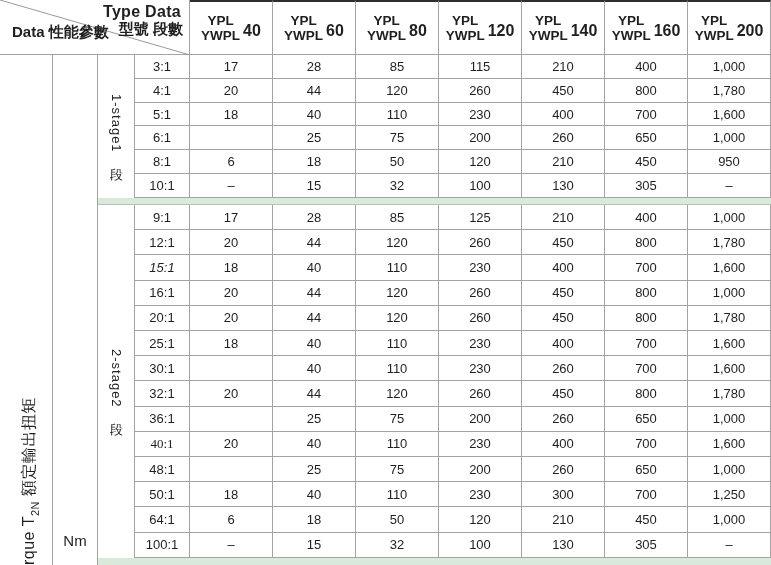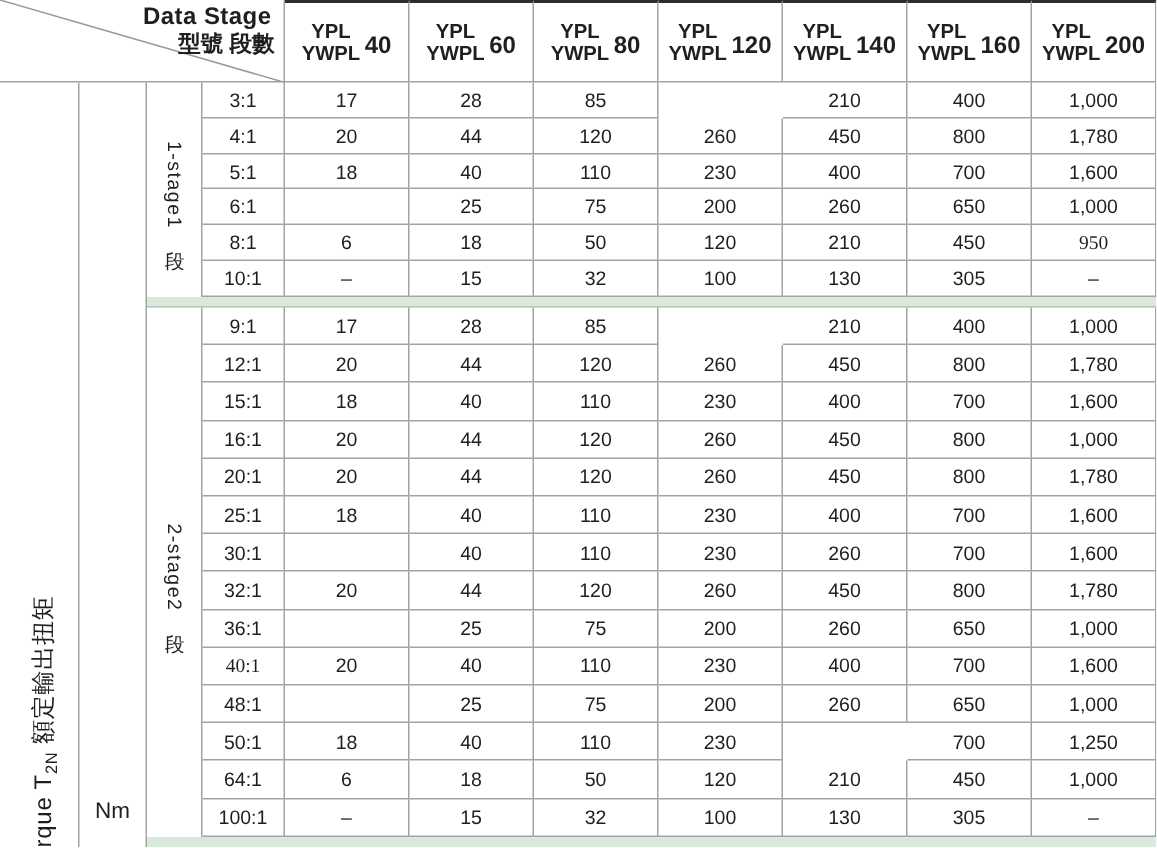--- a/index.html
+++ b/index.html
@@ -53,22 +53,23 @@
 </head>
 <body>
 
 <div id="frame">
   <div id="grid">
 
     <div class="corner-cell">
       <svg width="190" height="55" viewBox="0 0 190 55">
         <line x1="0" y1="0" x2="190" y2="55" stroke="#9a9a9a" stroke-width="1"></line>
       </svg>
-      <span class="corner-type">Data Stage</span>
+      <span class="corner-type">Type Data</span>
       <span class="corner-model">型號 段數</span>
+      <span class="corner-data">Data 性能參數</span>
     </div>
 
     <div class="cell model-head" style="grid-column:5">
       <span class="model-stack"><span>YPL</span><br><span>YWPL</span></span>
       <span class="model-size">40</span>
     </div>
     <div class="cell model-head" style="grid-column:6">
       <span class="model-stack"><span>YPL</span><br><span>YWPL</span></span>
       <span class="model-size">60</span>
     </div>
@@ -105,20 +106,21 @@
       <span class="stage-label">2-stage2 段</span>
     </div>
 
     <div class="cell band band-top" style="background: rgb(217, 233, 218);"></div>
     <div class="cell band band-bottom" style="background: rgb(217, 233, 218);"></div>
 
   <div class="cell" style="grid-area: 2 / 4; text-align: center;">3:1</div>
       <div class="cell" style="grid-area: 2 / 5;">17</div>
       <div class="cell" style="grid-area: 2 / 6;">28</div>
       <div class="cell" style="grid-area: 2 / 7;">85</div>
+      <div class="cell" style="grid-area: 2 / 8;">115</div>
       <div class="cell" style="grid-area: 2 / 9;">210</div>
       <div class="cell" style="grid-area: 2 / 10;">400</div>
       <div class="cell" style="grid-area: 2 / 11;">1,000</div>
       <div class="cell" style="grid-area: 3 / 4;">4:1</div>
       <div class="cell" style="grid-area: 3 / 5;">20</div>
       <div class="cell" style="grid-area: 3 / 6;">44</div>
       <div class="cell" style="grid-area: 3 / 7;">120</div>
       <div class="cell" style="grid-area: 3 / 8;">260</div>
       <div class="cell" style="grid-area: 3 / 9;">450</div>
       <div class="cell" style="grid-area: 3 / 10;">800</div>
@@ -139,45 +141,46 @@
       <div class="cell" style="grid-area: 5 / 9;">260</div>
       <div class="cell" style="grid-area: 5 / 10;">650</div>
       <div class="cell" style="grid-area: 5 / 11;">1,000</div>
       <div class="cell" style="grid-area: 6 / 4;">8:1</div>
       <div class="cell" style="grid-area: 6 / 5;">6</div>
       <div class="cell" style="grid-area: 6 / 6;">18</div>
       <div class="cell" style="grid-area: 6 / 7;">50</div>
       <div class="cell" style="grid-area: 6 / 8;">120</div>
       <div class="cell" style="grid-area: 6 / 9;">210</div>
       <div class="cell" style="grid-area: 6 / 10;">450</div>
-      <div class="cell" style="grid-area: 6 / 11; font-family: Liberation Serif, serif;">950</div>
+      <div class="cell" style="grid-area: 6 / 11;">950</div>
       <div class="cell" style="grid-area: 7 / 4;">10:1</div>
       <div class="cell" style="grid-area: 7 / 5;">–</div>
       <div class="cell" style="grid-area: 7 / 6;">15</div>
       <div class="cell" style="grid-area: 7 / 7;">32</div>
       <div class="cell" style="grid-area: 7 / 8;">100</div>
       <div class="cell" style="grid-area: 7 / 9;">130</div>
       <div class="cell" style="grid-area: 7 / 10;">305</div>
       <div class="cell" style="grid-area: 7 / 11;">–</div>
       <div class="cell" style="grid-area: 9 / 4;">9:1</div>
       <div class="cell" style="grid-area: 9 / 5;">17</div>
       <div class="cell" style="grid-area: 9 / 6;">28</div>
       <div class="cell" style="grid-area: 9 / 7;">85</div>
+      <div class="cell" style="grid-area: 9 / 8;">125</div>
       <div class="cell" style="grid-area: 9 / 9;">210</div>
       <div class="cell" style="grid-area: 9 / 10;">400</div>
       <div class="cell" style="grid-area: 9 / 11;">1,000</div>
       <div class="cell" style="grid-area: 10 / 4;">12:1</div>
       <div class="cell" style="grid-area: 10 / 5;">20</div>
       <div class="cell" style="grid-area: 10 / 6;">44</div>
       <div class="cell" style="grid-area: 10 / 7;">120</div>
       <div class="cell" style="grid-area: 10 / 8;">260</div>
       <div class="cell" style="grid-area: 10 / 9;">450</div>
       <div class="cell" style="grid-area: 10 / 10;">800</div>
       <div class="cell" style="grid-area: 10 / 11;">1,780</div>
-      <div class="cell" style="grid-area: 11 / 4;">15:1</div>
+      <div class="cell" style="grid-area: 11 / 4; font-style: italic;">15:1</div>
       <div class="cell" style="grid-area: 11 / 5;">18</div>
       <div class="cell" style="grid-area: 11 / 6;">40</div>
       <div class="cell" style="grid-area: 11 / 7;">110</div>
       <div class="cell" style="grid-area: 11 / 8;">230</div>
       <div class="cell" style="grid-area: 11 / 9;">400</div>
       <div class="cell" style="grid-area: 11 / 10;">700</div>
       <div class="cell" style="grid-area: 11 / 11;">1,600</div>
       <div class="cell" style="grid-area: 12 / 4;">16:1</div>
       <div class="cell" style="grid-area: 12 / 5;">20</div>
       <div class="cell" style="grid-area: 12 / 6;">44</div>
@@ -240,20 +243,21 @@
       <div class="cell" style="grid-area: 19 / 7;">75</div>
       <div class="cell" style="grid-area: 19 / 8;">200</div>
       <div class="cell" style="grid-area: 19 / 9;">260</div>
       <div class="cell" style="grid-area: 19 / 10;">650</div>
       <div class="cell" style="grid-area: 19 / 11;">1,000</div>
       <div class="cell" style="grid-area: 20 / 4;">50:1</div>
       <div class="cell" style="grid-area: 20 / 5;">18</div>
       <div class="cell" style="grid-area: 20 / 6;">40</div>
       <div class="cell" style="grid-area: 20 / 7;">110</div>
       <div class="cell" style="grid-area: 20 / 8;">230</div>
+      <div class="cell" style="grid-area: 20 / 9;">300</div>
       <div class="cell" style="grid-area: 20 / 10;">700</div>
       <div class="cell" style="grid-area: 20 / 11;">1,250</div>
       <div class="cell" style="grid-area: 21 / 4;">64:1</div>
       <div class="cell" style="grid-area: 21 / 5;">6</div>
       <div class="cell" style="grid-area: 21 / 6;">18</div>
       <div class="cell" style="grid-area: 21 / 7;">50</div>
       <div class="cell" style="grid-area: 21 / 8;">120</div>
       <div class="cell" style="grid-area: 21 / 9;">210</div>
       <div class="cell" style="grid-area: 21 / 10;">450</div>
       <div class="cell" style="grid-area: 21 / 11;">1,000</div>

